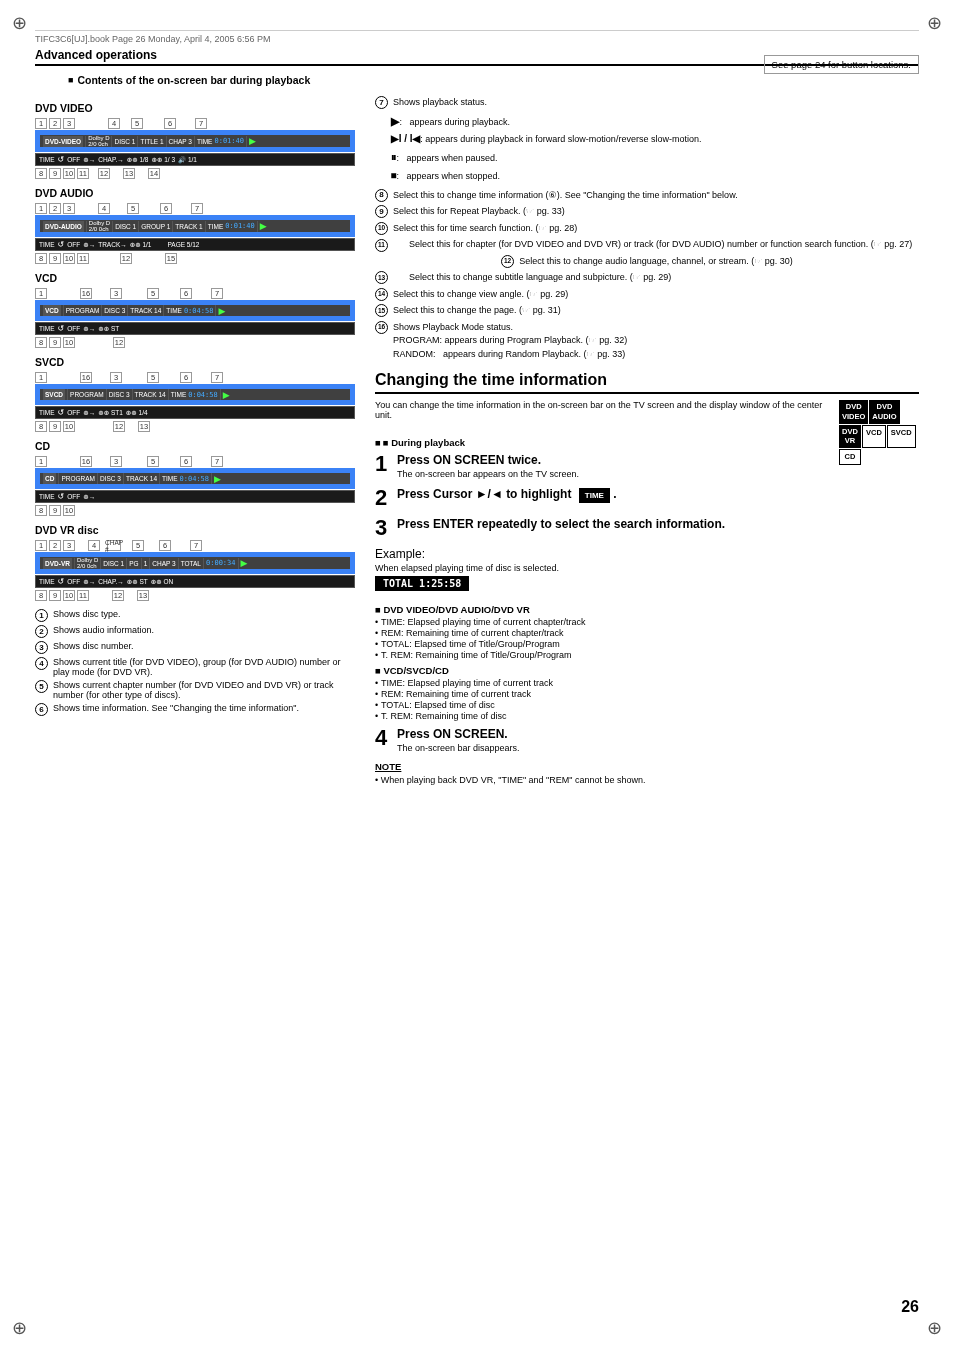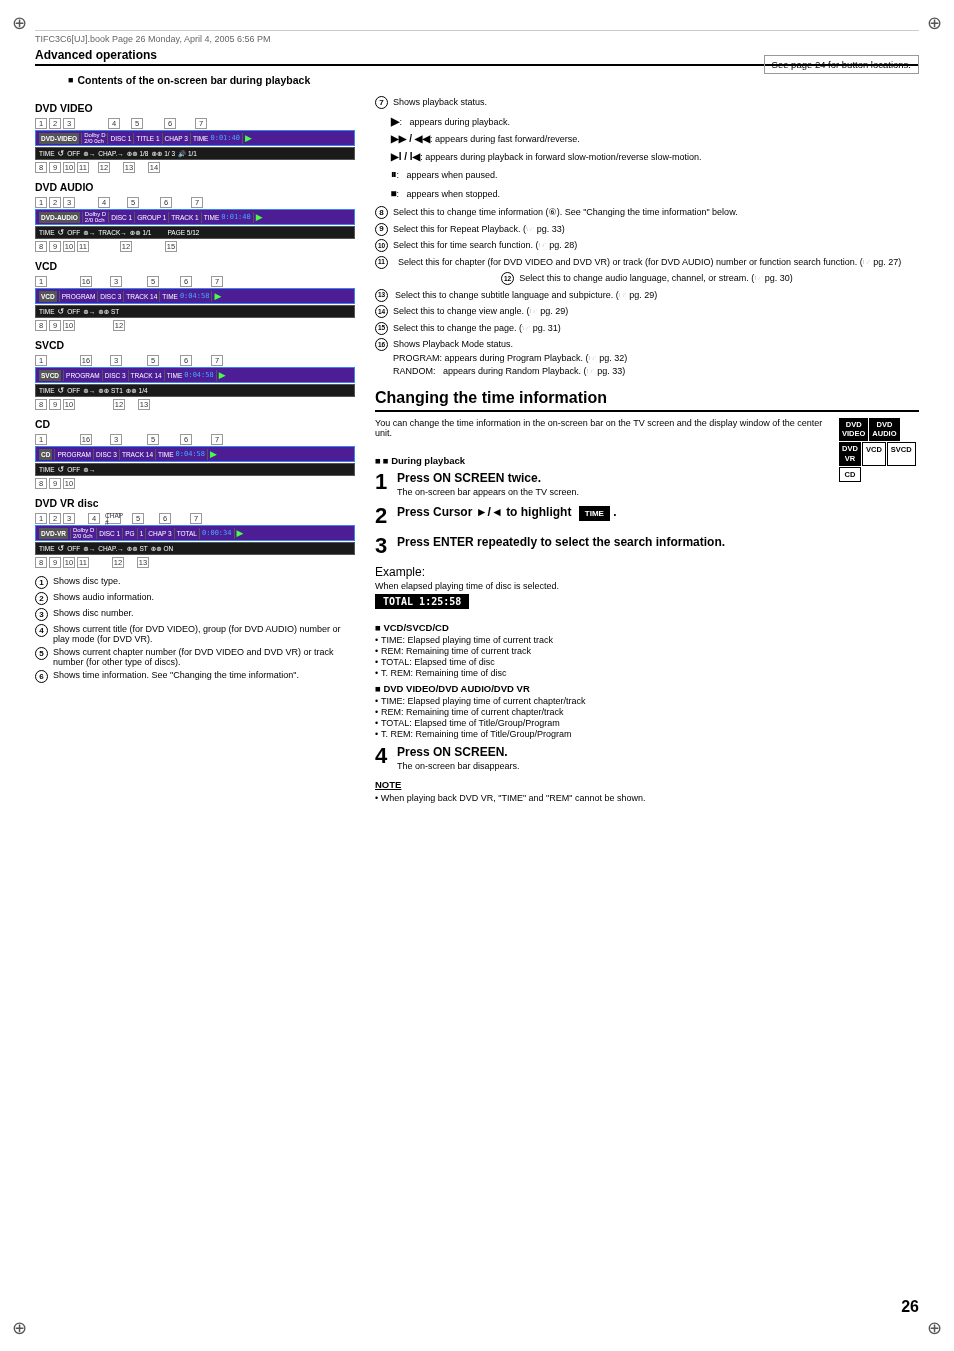--- a/index.html
+++ b/index.html
@@ -215,22 +215,22 @@
       border: 1px solid #999;
       display: flex;
       align-items: center;
       justify-content: center;
       font-size: 7.5px;
       color: #333;
       margin-right: 1px;
     }
     .osb-main-bar {
       display: flex;
-      background: #4c1d95;
-      border: 1px solid #3b82f6;
+      background: #404040;
+      border: 5px solid #3b82f6;
       min-height: 16px;
       align-items: center;
       padding: 0 3px;
       gap: 2px;
     }
     .osb-time-bar {
       display: flex;
       background: #1a1a1a;
       border: 1px solid #555;
       min-height: 13px;
@@ -644,23 +644,20 @@
 
         <div style="display:flex;align-items:flex-start;gap:3px;margin-bottom:3px;">
           <span class="num-circle">7</span>
           <span>Shows playback status.</span>
         </div>
 
         <div style="margin-left:16px;margin-bottom:2px;">
           <span style="font-size:11px;font-weight:bold;">▶</span>:&nbsp;&nbsp; appears during playback.
         </div>
         <div style="margin-left:16px;margin-bottom:2px;">
-          <span style="font-size:10px;font-weight:bold;">▶▶ / ◀◀</span>: appears during fast forward/reverse.
-        </div>
-        <div style="margin-left:16px;margin-bottom:2px;">
           <span style="font-size:10px;font-weight:bold;">▶I / I◀</span>: appears during playback in forward slow-motion/reverse slow-motion.
         </div>
         <div style="margin-left:16px;margin-bottom:2px;">
           <span style="font-size:11px;font-weight:bold;">⏸</span>: &nbsp; appears when paused.
         </div>
         <div style="margin-left:16px;margin-bottom:5px;">
           <span style="font-size:11px;font-weight:bold;">⏹</span>: &nbsp; appears when stopped.
         </div>
 
         <div style="display:flex;align-items:flex-start;gap:3px;margin-bottom:3px;">
@@ -668,29 +665,29 @@
           <span>Select this to change time information (⑥). See "Changing the time information" below.</span>
         </div>
         <div style="display:flex;align-items:flex-start;gap:3px;margin-bottom:3px;">
           <span class="num-circle">9</span>
           <span>Select this for Repeat Playback. (☞ pg. 33)</span>
         </div>
         <div style="display:flex;align-items:flex-start;gap:3px;margin-bottom:3px;">
           <span class="num-circle" style="font-size:6.5px;">10</span>
           <span>Select this for time search function. (☞ pg. 28)</span>
         </div>
-        <div style="display:flex;align-items:center;gap:8px;margin-bottom:3px;">
+        <div style="display:flex;align-items:flex-end;gap:19px;margin-bottom:3px;">
           <span class="num-circle" style="font-size:6.5px;">11</span>
           <span>Select this for chapter (for DVD VIDEO and DVD VR) or track (for DVD AUDIO) number or function search function. (☞ pg. 27)</span>
         </div>
         <div style="display:flex;align-items:flex-start;gap:3px;margin-bottom:3px;justify-content:center;">
           <span class="num-circle" style="font-size:6.5px;">12</span>
           <span>Select this to change audio language, channel, or stream. (☞ pg. 30)</span>
         </div>
-        <div style="display:flex;align-items:flex-start;gap:5px;margin-bottom:3px;">
+        <div style="display:flex;align-items:flex-start;gap:19px;margin-bottom:3px;">
           <span class="num-circle" style="font-size:6.5px;">13</span>
           <span>Select this to change subtitle language and subpicture. (☞ pg. 29)</span>
         </div>
         <div style="display:flex;align-items:flex-start;gap:3px;margin-bottom:3px;">
           <span class="num-circle" style="font-size:6.5px;">14</span>
           <span>Select this to change view angle. (☞ pg. 29)</span>
         </div>
         <div style="display:flex;align-items:flex-start;gap:3px;margin-bottom:3px;">
           <span class="num-circle" style="font-size:6.5px;">15</span>
           <span>Select this to change the page. (☞ pg. 31)</span>
@@ -746,39 +743,39 @@
           </div>
         </div>
 
         <div style="margin-bottom:4px;">
           <div style="font-size:12px;margin-bottom:2px;">Example:</div>
           <div style="font-size:9px;margin-bottom:3px;">When elapsed playing time of disc is selected.</div>
           <div class="total-display">TOTAL 1:25:58</div>
         </div>
 
         <div class="info-section">
+          <div class="bullet-title">■ DVD VIDEO/DVD AUDIO/DVD VR</div>
+          <ul class="bullet-list">
+            <li>TIME:   Elapsed playing time of current chapter/track</li>
+            <li>REM:    Remaining time of current chapter/track</li>
+            <li>TOTAL:  Elapsed time of Title/Group/Program</li>
+            <li>T. REM: Remaining time of Title/Group/Program</li>
+          </ul>
+        </div>
+
+        <div class="info-section">
           <div class="bullet-title">■ VCD/SVCD/CD</div>
           <ul class="bullet-list">
             <li>TIME:   Elapsed playing time of current track</li>
             <li>REM:    Remaining time of current track</li>
             <li>TOTAL:  Elapsed time of disc</li>
             <li>T. REM: Remaining time of disc</li>
           </ul>
         </div>
 
-        <div class="info-section">
-          <div class="bullet-title">■ DVD VIDEO/DVD AUDIO/DVD VR</div>
-          <ul class="bullet-list">
-            <li>TIME:   Elapsed playing time of current chapter/track</li>
-            <li>REM:    Remaining time of current chapter/track</li>
-            <li>TOTAL:  Elapsed time of Title/Group/Program</li>
-            <li>T. REM: Remaining time of Title/Group/Program</li>
-          </ul>
-        </div>
-
         <div class="step-item" style="margin-top:6px;">
           <span class="step-num">4</span>
           <div class="step-content">
             <div class="step-title">Press ON SCREEN.</div>
             <div class="step-desc">The on-screen bar disappears.</div>
           </div>
         </div>
 
         <div class="note-section">
           <div class="note-title">NOTE</div>

